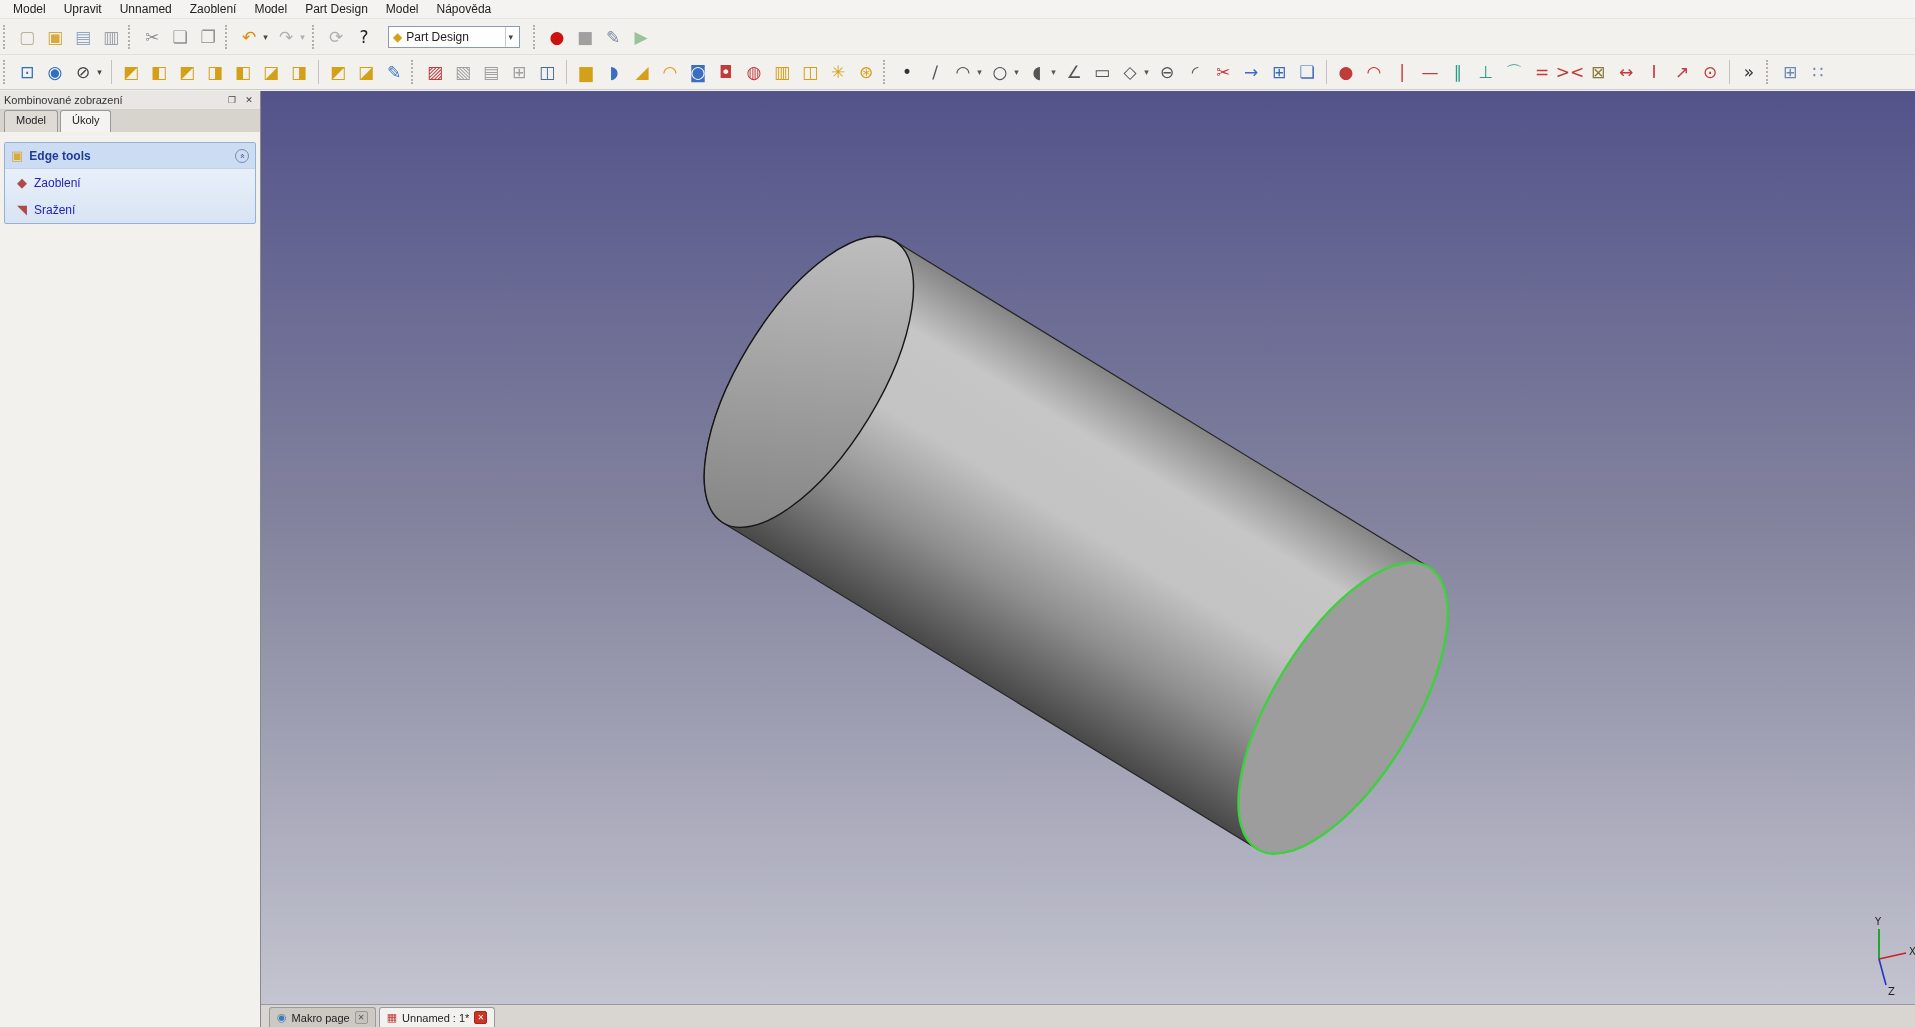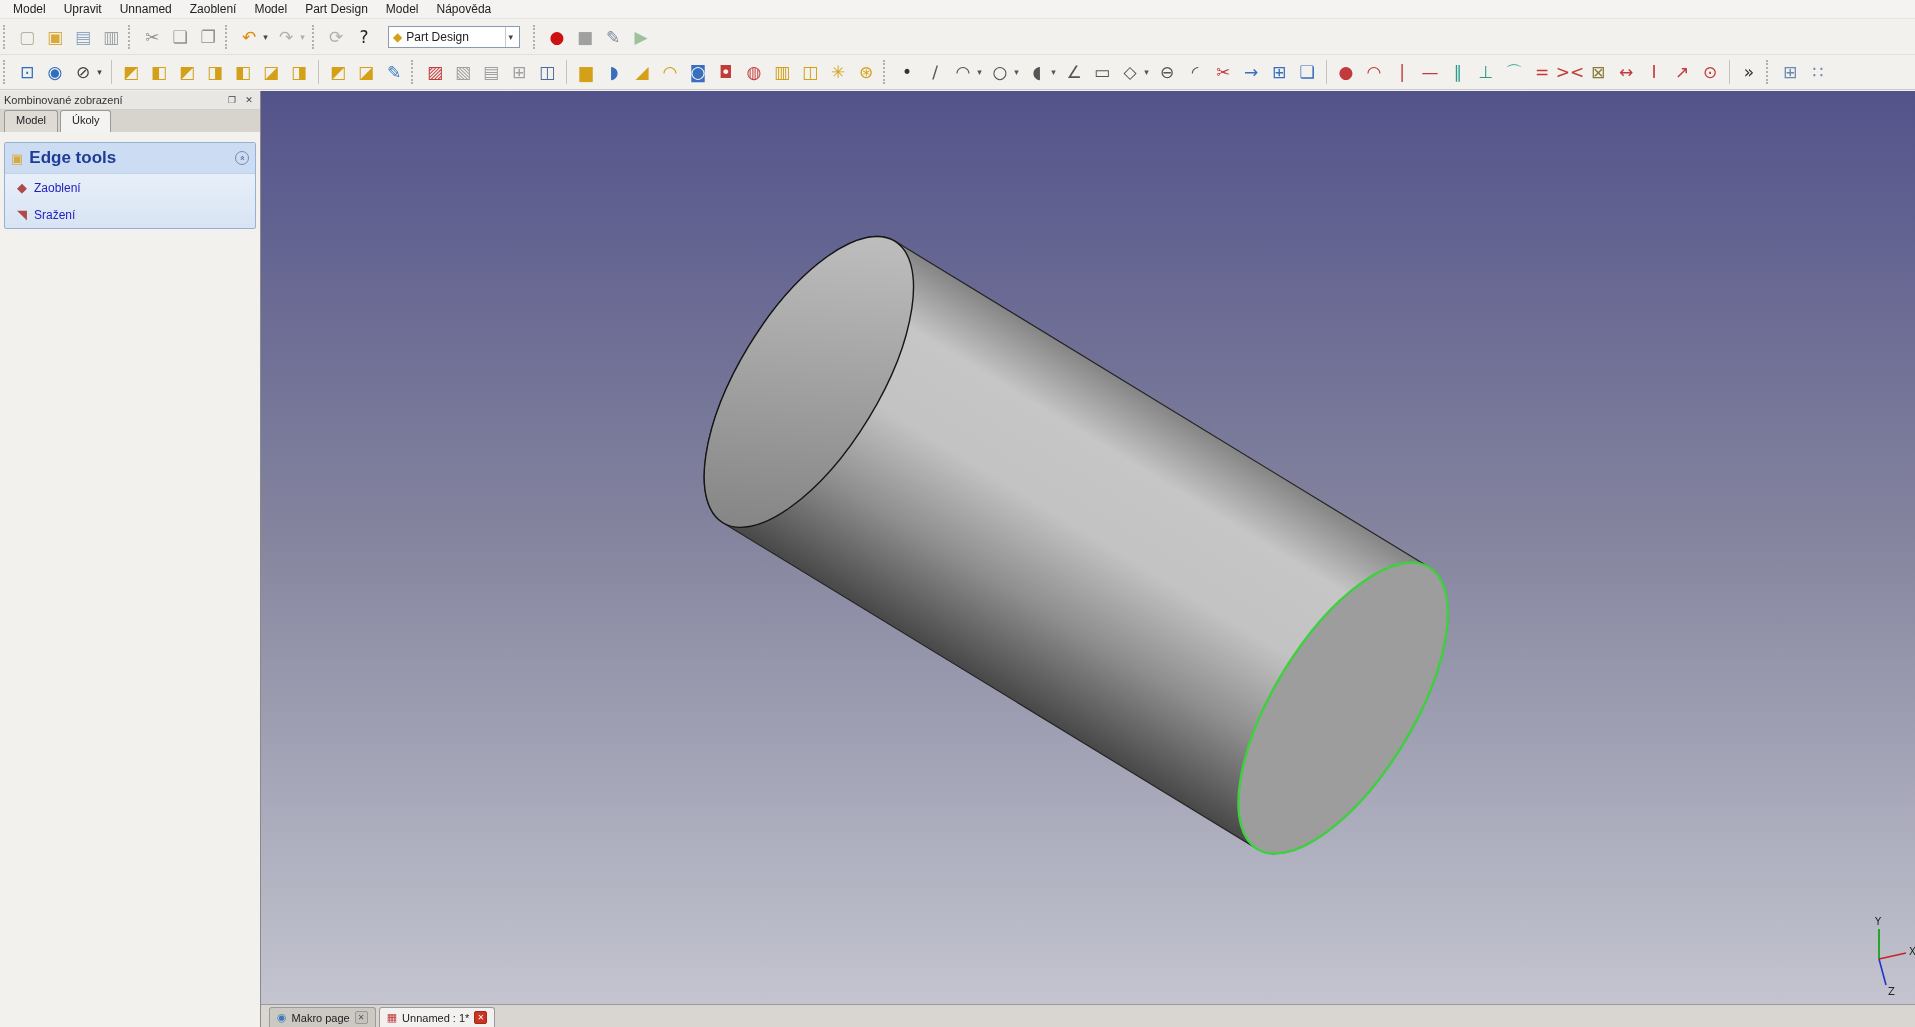--- a/index.html
+++ b/index.html
@@ -36,21 +36,21 @@
   .panel-title { flex: 1; color: #333; }
   .panel-btn { width: 14px; height: 14px; display: flex; align-items: center; justify-content: center; font-size: 9px; color: #444; margin-left: 3px; font-family: "DejaVu Sans", sans-serif; cursor: default; }
   .panel-tabs { height: 22px; background: #d7d4cе; background: #d7d4ce; display: flex; padding-left: 4px; gap: 2px; }
   .ptab { padding: 3px 11px 2px 11px; font-size: 11px; background: #dedbd5; border: 1px solid #9a9a9a; border-bottom: none; border-radius: 3px 3px 0 0; cursor: default; }
   .ptab.active { background: #f4f3f1; padding-bottom: 3px; }
   .panel-body { flex: 1; background: linear-gradient(180deg, #6c6ca6 0%, #55559	2 25%, #55558f 25%, #2a2a72 75%, #1d1d64 100%); padding: 10px 4px; }
 
   .task-box { border: 1px solid #96b1d4; background: linear-gradient(180deg, #f0f5fc 0%, #d8e4f4 100%); border-radius: 2px; }
   .task-header { display: flex; align-items: center; gap: 6px; padding: 5px 6px; border-bottom: 1px solid #c2d2e8; background: #ccdcf2; }
   .task-icon { font-size: 13px; font-family: "DejaVu Sans", sans-serif; color: #d9a93c; }
-  .task-title { font-weight: bold; color: #1e3c96; font-size: 17px; flex: 1; }
+  .task-title { font-weight: bold; color: #1e3c96; font-size: 12px; flex: 1; }
   .collapse { width: 14px; height: 14px; border: 1px solid #7a8ab0; border-radius: 50%; color: #4a5a90; font-size: 9px; display: flex; align-items: center; justify-content: center; transform: rotate(-90deg); font-family: "DejaVu Sans", sans-serif; cursor: default; }
   .task-item { display: flex; align-items: center; gap: 7px; padding: 6px 6px 6px 12px; color: #2222bb; font-size: 12px; cursor: default; }
   .ti-icon { font-size: 13px; font-family: "DejaVu Sans", sans-serif; color: #b04a4a; }
 
   
   #viewport { flex: 1; position: relative; background: linear-gradient(180deg, #53538b 0%, #85859f 48%, #c7c8d2 100%); overflow: hidden; }
   #scene { position: absolute; left: 0; top: 0; }
 
   
   #tabstrip { position: absolute; left: 0; right: 0; bottom: 0; height: 23px; background: #d9d6d1; border-top: 1px solid #9a9a9a; display: flex; align-items: flex-end; padding-left: 8px; gap: 3px; }

